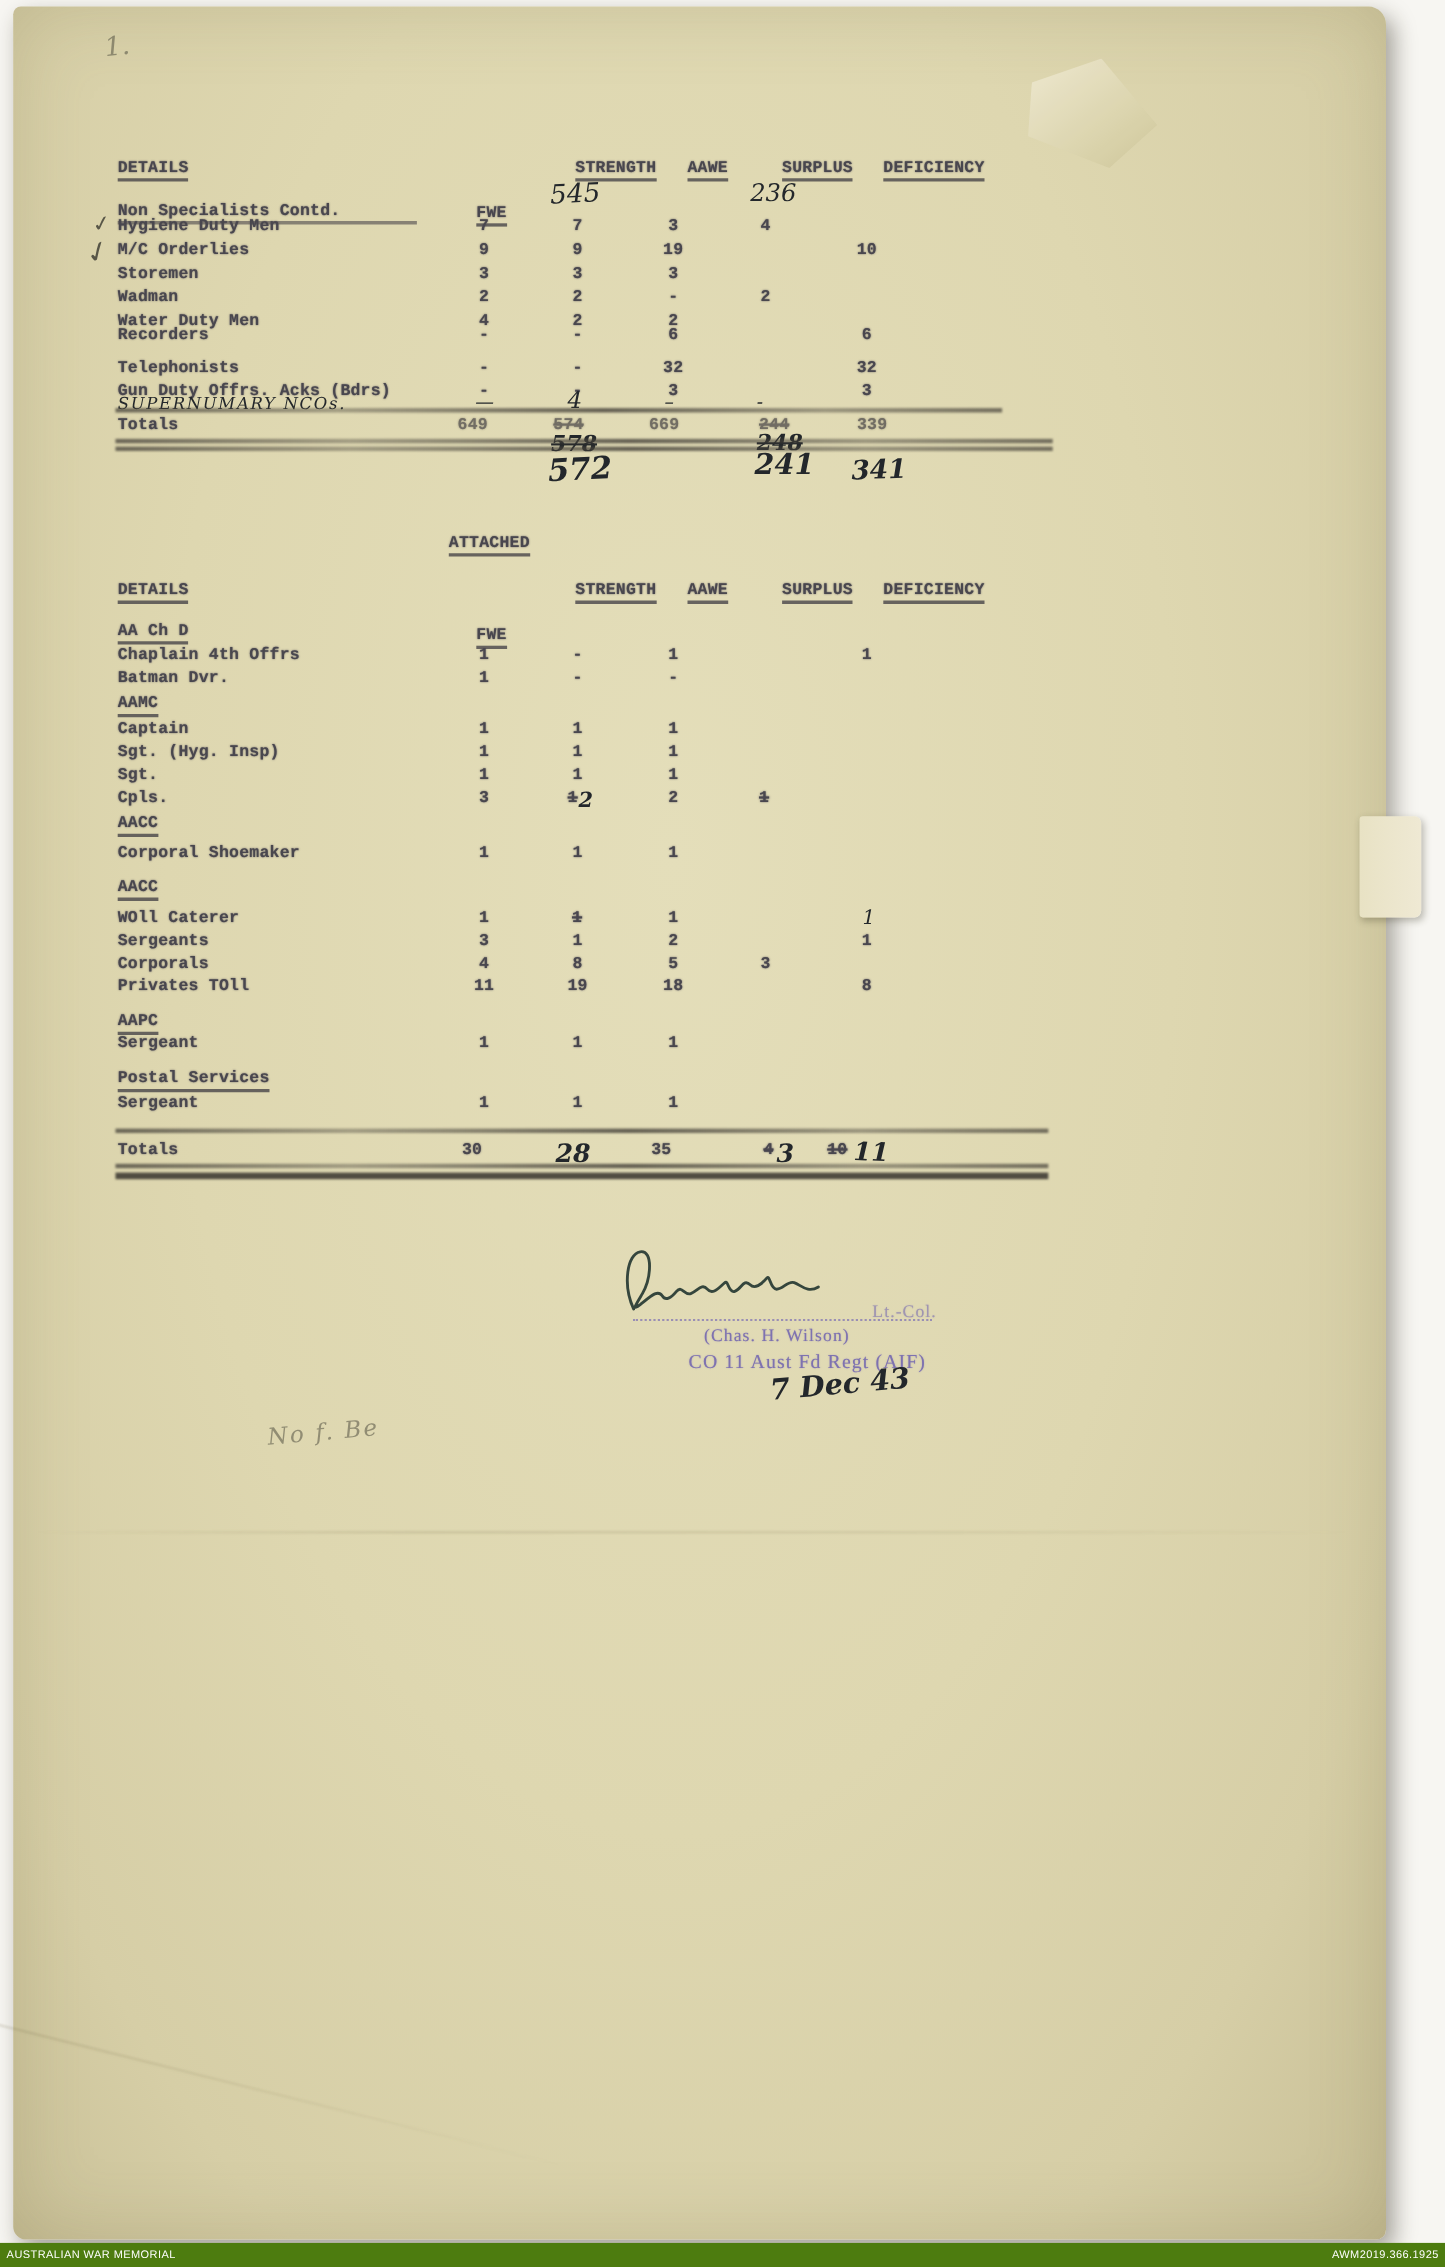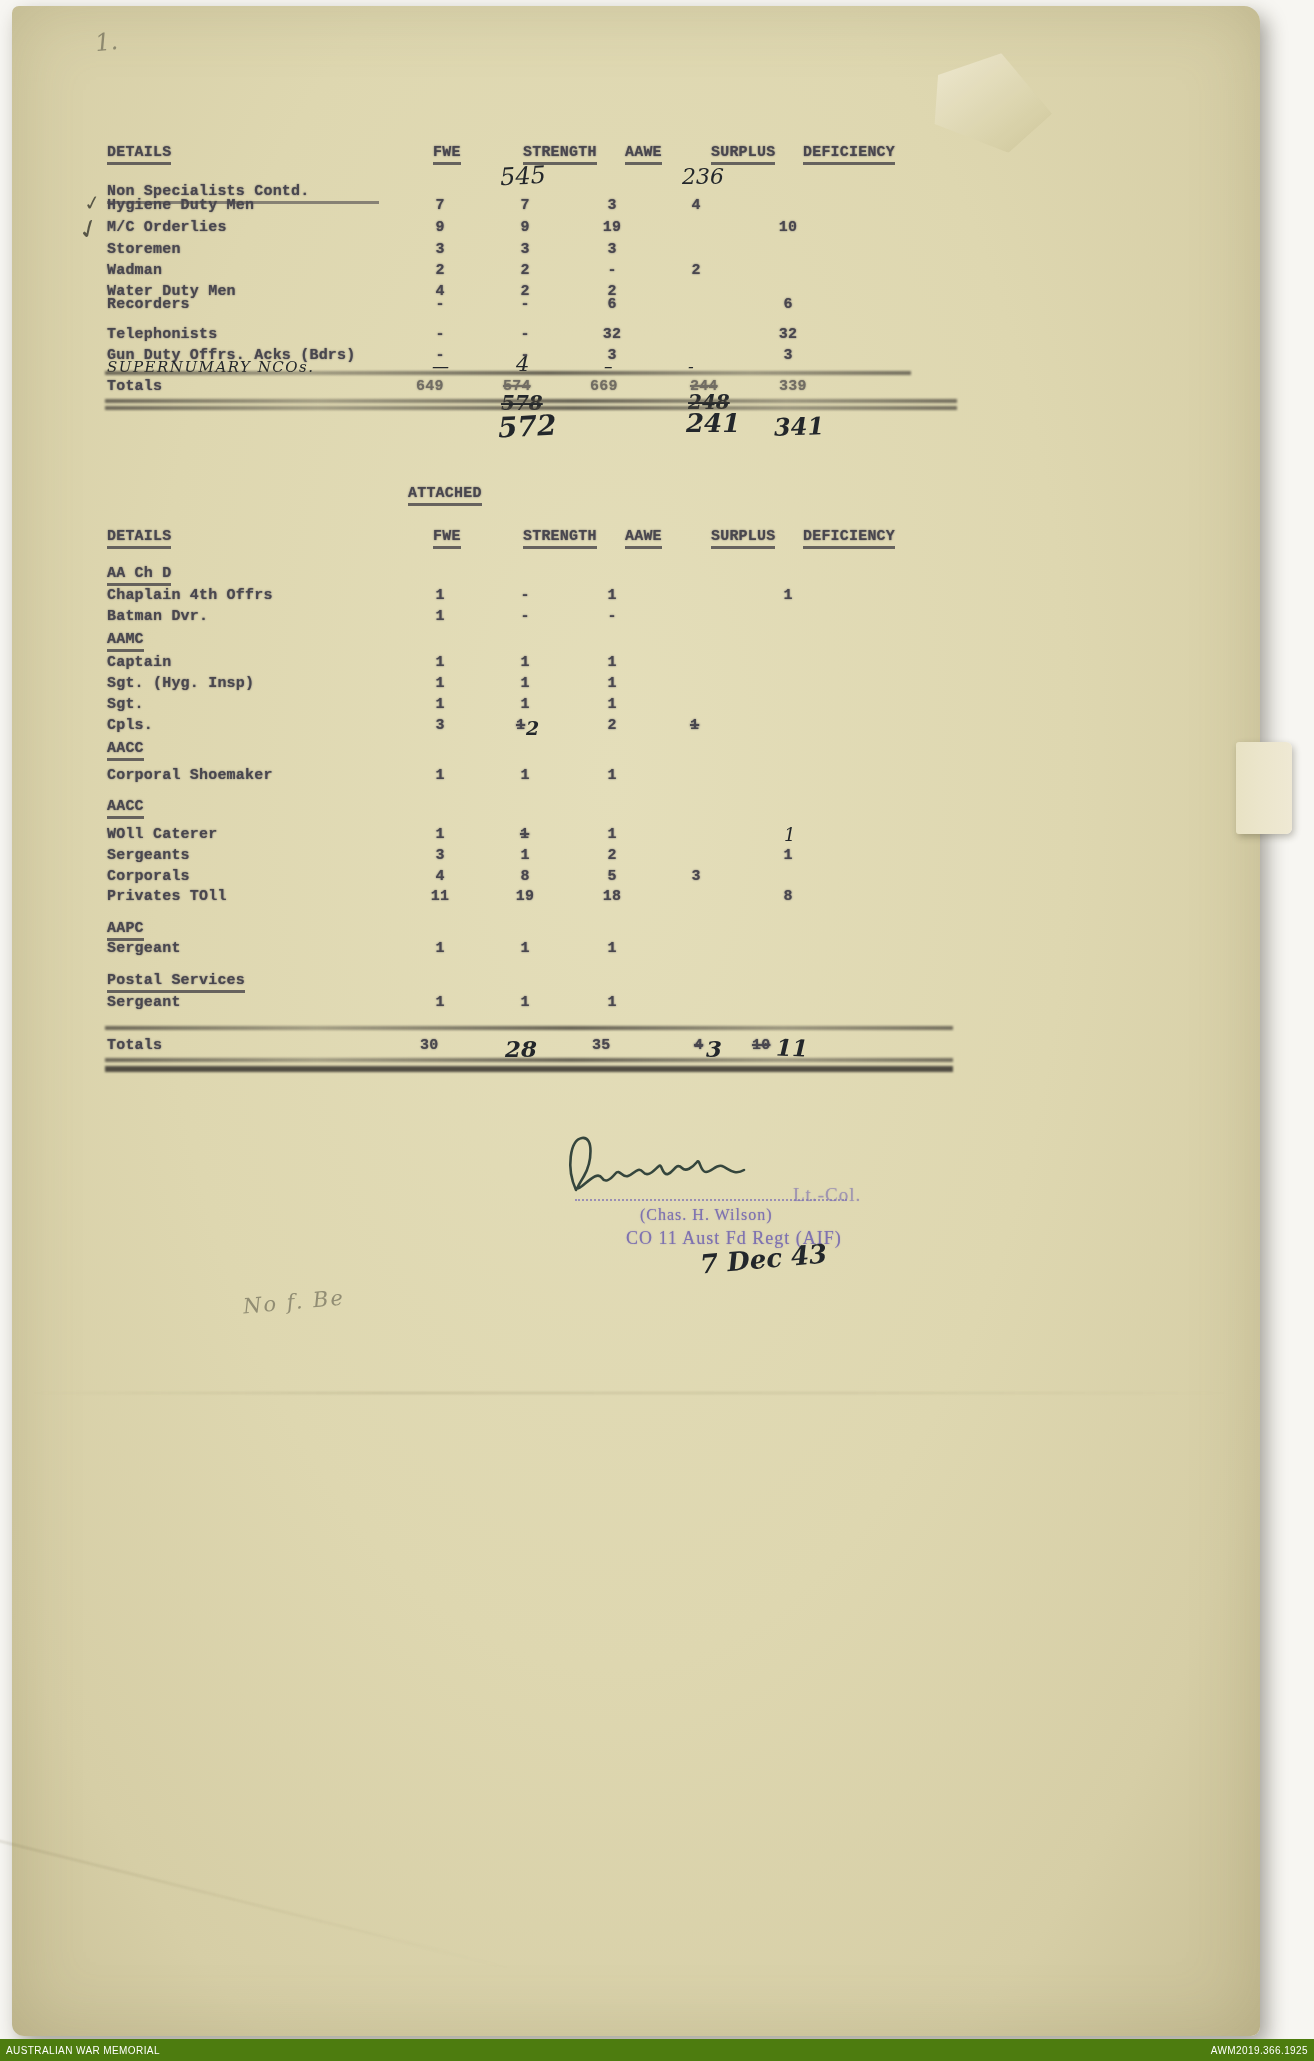--- a/index.html
+++ b/index.html
@@ -66,21 +66,21 @@
     filter:blur(.3px);
   }
   .row{position:absolute;left:0;width:100%;height:21px;}
   .c-label{left:107px;}
   .c-we{left:420px;width:40px;text-align:center;}
   .c-str{left:505px;width:40px;text-align:center;}
   .c-aawe{left:592px;width:40px;text-align:center;}
   .c-sur{left:676px;width:40px;text-align:center;}
   .c-def{left:766px;width:44px;text-align:center;}
   .h-det{left:107px;}
-  .h-we{left:433px;}
+  .h-we{left:433px;margin-top:41px;}
   .h-str{left:523px;}
   .h-aawe{left:625px;}
   .h-sur{left:711px;}
   .h-def{left:803px;}
   .rule{
     position:absolute;height:4px;
     background:linear-gradient(90deg,rgba(70,66,58,.75),rgba(70,66,58,.40) 25%,rgba(70,66,58,.80) 55%,rgba(70,66,58,.45) 80%,rgba(70,66,58,.7));
     filter:blur(.8px);
   }
   .rule-thick{height:6px;background:rgba(55,52,46,.85);}
@@ -353,21 +353,21 @@
   <span class="hand" style="left:776px;top:-3px;font-size:23px;font-weight:700;transform:rotate(2deg);">11</span>
 </div>
 
 <div class="rule" style="top:1058px;left:105px;width:848px;"></div>
 <div class="rule rule-thick" style="top:1066px;left:105px;width:848px;"></div>
 
 <svg class="sig-svg" width="230" height="80" viewBox="0 0 230 80">
   <path d="M18 62 C 8 40, 12 12, 24 10 C 36 8, 34 34, 26 48 C 20 58, 16 64, 24 58 C 34 50, 40 44, 44 50 C 47 55, 52 52, 57 46 C 62 40, 64 50, 70 48 C 76 46, 80 38, 85 44 C 90 50, 96 42, 101 38 C 104 35, 104 48, 110 46 C 116 44, 118 34, 124 40 C 128 44, 134 40, 139 34 C 142 30, 142 44, 148 44 C 154 44, 158 36, 164 38 C 170 40, 176 48, 186 42" fill="none" stroke="#223530" stroke-width="2.6" stroke-linecap="round" opacity="0.9"></path>
 </svg>
 <div class="dotline"></div>
-<span class="stamp" style="left:793px;top:1184px;font-size:19px;opacity:.65;">Lt.-Col.</span>
+<span class="stamp" style="left:793px;top:1184px;font-size:16px;opacity:.65;">Lt.-Col.</span>
 <span class="stamp" style="left:640px;top:1206px;font-size:16px;">(Chas. H. Wilson)</span>
 <span class="stamp" style="left:626px;top:1228px;font-size:18px;">CO 11 Aust Fd Regt (AIF)</span>
 <span class="hand" style="left:700px;top:1244px;font-size:26px;font-weight:700;transform:rotate(-5deg);">7 Dec 43</span>
 
 <span class="hand pencil" style="left:243px;top:1290px;font-size:21px;letter-spacing:2px;transform:rotate(-5deg);">No f. Be</span>
 
 <div class="footer">
   <span>AUSTRALIAN WAR MEMORIAL</span>
   <span>AWM2019.366.1925</span>
 </div>

